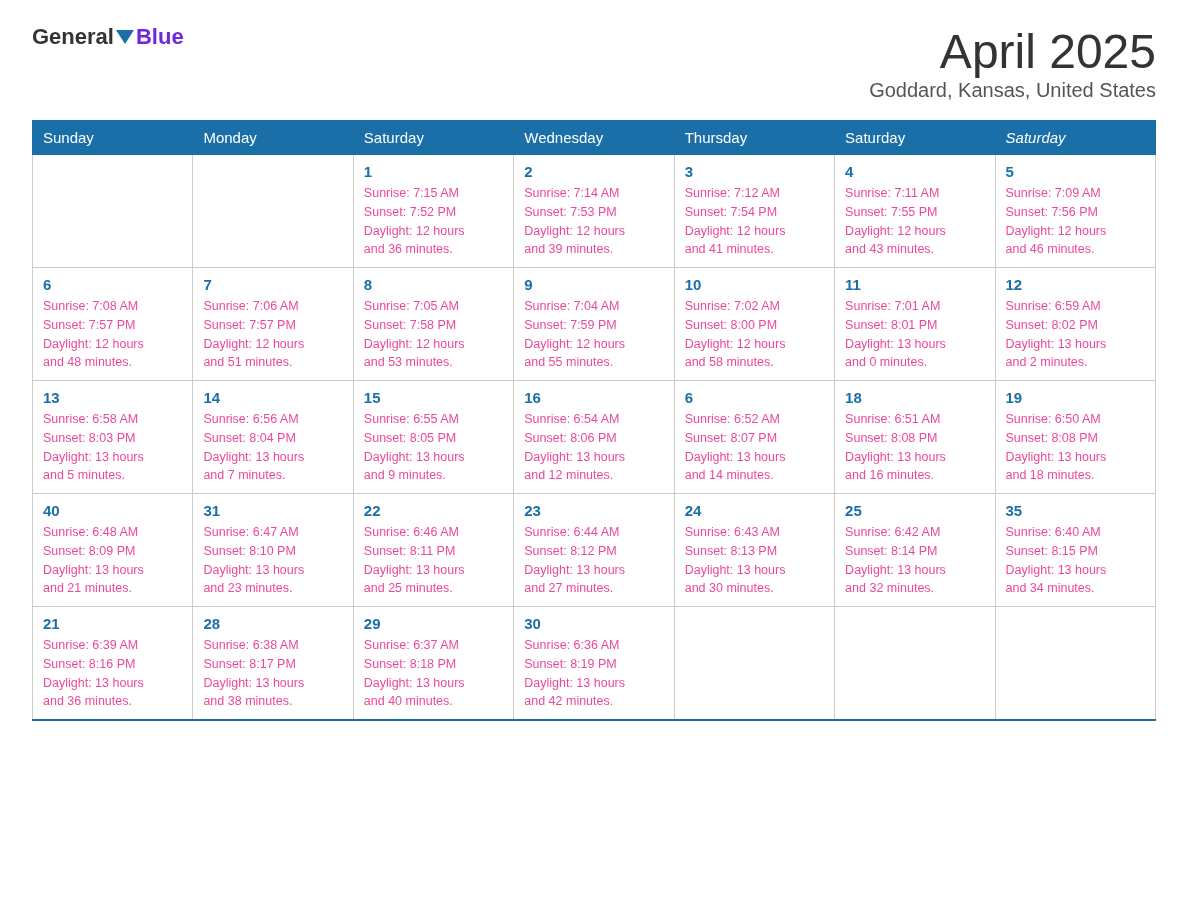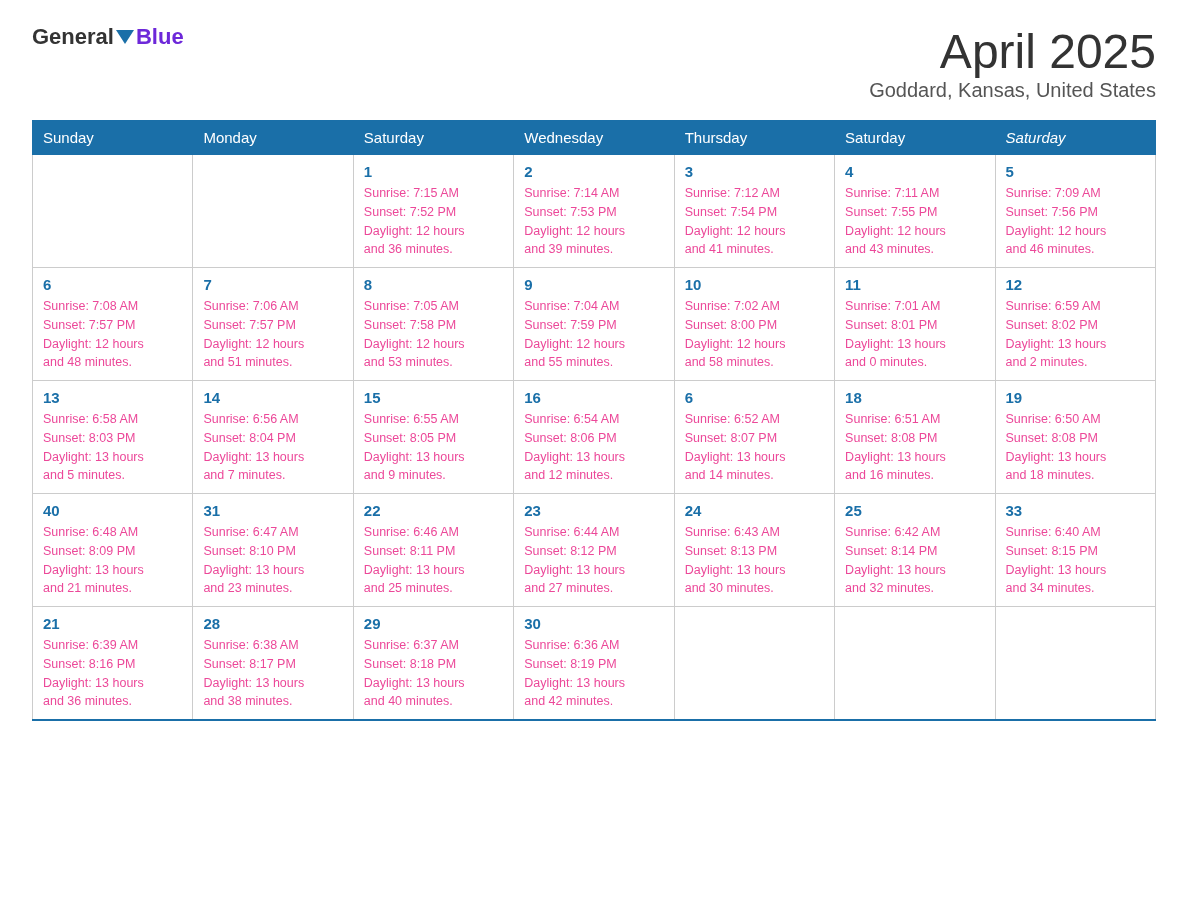--- a/index.html
+++ b/index.html
@@ -220,21 +220,21 @@
         </td>
         <td>
           <span class="day-num">24</span>
           <div class="day-info">Sunrise: 6:43 AM<br>Sunset: 8:13 PM<br>Daylight: 13 hours<br>and 30 minutes.</div>
         </td>
         <td>
           <span class="day-num">25</span>
           <div class="day-info">Sunrise: 6:42 AM<br>Sunset: 8:14 PM<br>Daylight: 13 hours<br>and 32 minutes.</div>
         </td>
         <td>
-          <span class="day-num">33</span>
+          <span class="day-num">35</span>
           <div class="day-info">Sunrise: 6:40 AM<br>Sunset: 8:15 PM<br>Daylight: 13 hours<br>and 34 minutes.</div>
         </td>
       </tr>
       <tr>
         <td>
           <span class="day-num">21</span>
           <div class="day-info">Sunrise: 6:39 AM<br>Sunset: 8:16 PM<br>Daylight: 13 hours<br>and 36 minutes.</div>
         </td>
         <td>
           <span class="day-num">28</span>

